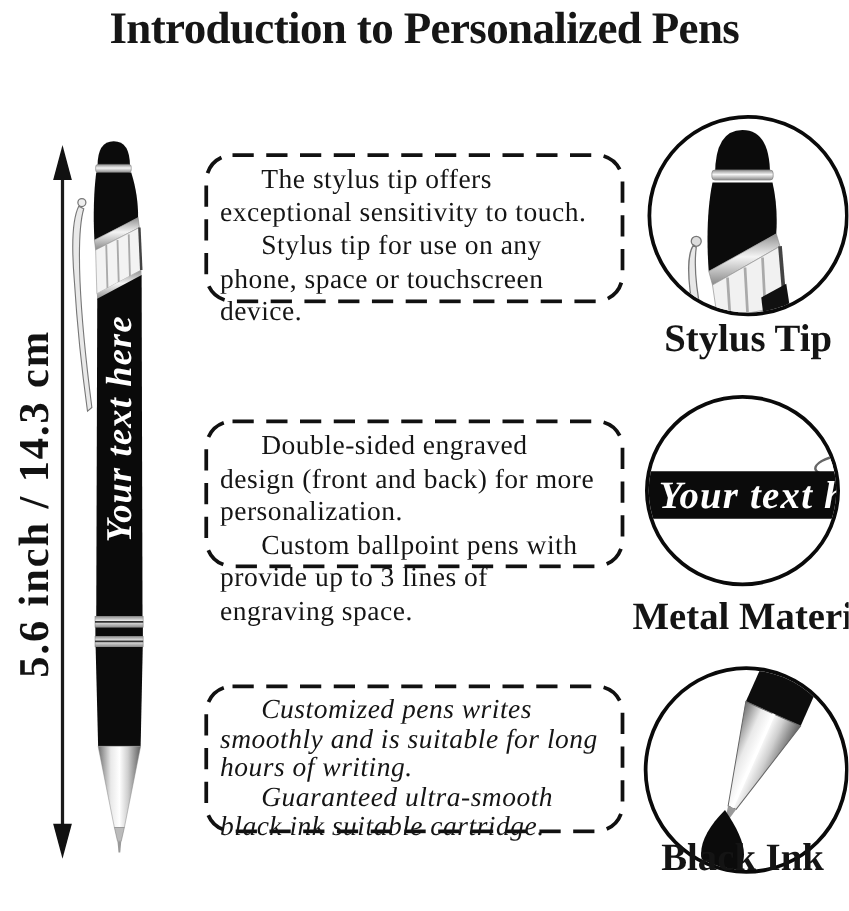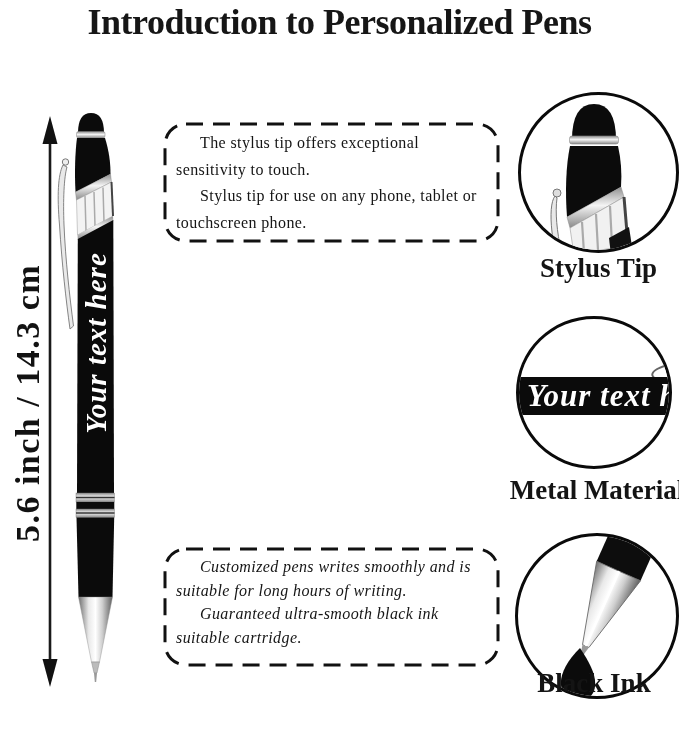--- a/index.html
+++ b/index.html
@@ -22,21 +22,21 @@
   .engraving{
     position:absolute;left:-32px;top:326px;width:256px;height:34px;line-height:34px;
     text-align:center;transform:rotate(-90deg);z-index:2;color:#fff;
     font-style:italic;font-weight:bold;font-size:29px;letter-spacing:1px;white-space:nowrap;
   }
   
   .callout{position:absolute;left:163px;width:337px;height:120px;box-sizing:border-box;padding-top:8px;}
   .callout .dash{position:absolute;left:0;top:0;}
   .callout p{
     position:relative;margin:0;padding:0 13px;text-indent:1.5em;
-    font-size:16px;line-height:26.5px;letter-spacing:0.4px;color:#151515;
+    font-size:22px;line-height:26.5px;letter-spacing:0.4px;color:#151515;
   }
   .callout-1{top:122px;height:121px;}
   .callout-2{top:335px;}
   .callout-3{top:547px;}
   .callout-3 p{line-height:23.6px;font-style:italic;}
   
   .circle{
     position:absolute;box-sizing:border-box;border:3px solid #0a0a0a;border-radius:50%;
     overflow:hidden;background:#fff;
   }
@@ -46,21 +46,21 @@
   .band{
     position:absolute;left:-6px;right:-6px;top:58px;height:38px;background:#0b0b0b;
     color:#fff;font-style:italic;font-weight:bold;font-size:31px;line-height:38px;
     padding-left:14px;white-space:nowrap;overflow:hidden;letter-spacing:1px;
   }
   .clip-sliver{
     position:absolute;left:132px;top:44px;width:40px;height:13px;background:#fff;
     border:2px solid #666;border-radius:50%;transform:rotate(-10deg);
   }
   .detail-label{
-    position:absolute;text-align:center;font-size:27px;font-weight:bold;
+    position:absolute;text-align:center;font-size:31px;font-weight:bold;
     white-space:nowrap;color:#141414;
   }
   .l1{left:518px;width:161px;top:253px;}
   .l2{left:506px;width:182px;top:475px;}
   .l3{left:509px;width:170px;top:668px;}
 </style>
 </head>
 <body>
 
 <div class="page">
@@ -121,23 +121,30 @@
     <path d="M8,60 C3,70 2,90 4.5,120 C7,160 11,195 15,224 L18.5,221 C14.5,190 10.5,155 9,120 C8,95 9,72 12,62 Z" fill="#e9e9e9" stroke="#777" stroke-width="0.9"></path>
   </svg>
 
   <div class="engraving">Your text here</div>
 
   <div class="callout callout-1">
     <svg class="dash" width="337" height="121">
       <rect x="2" y="2" width="333" height="117" rx="21" fill="none" stroke="#111" stroke-width="3" stroke-dasharray="17 10"></rect>
     </svg>
     <p>The stylus tip offers exceptional sensitivity to touch.</p>
-    <p>Stylus tip for use on any phone, tablet or touchscreen phone.</p>
-  </div>
-
+    <p>Stylus tip for use on any phone, space or touchscreen device.</p>
+  </div>
+
+  <div class="callout callout-2">
+    <svg class="dash" width="337" height="120">
+      <rect x="2" y="2" width="333" height="116" rx="21" fill="none" stroke="#111" stroke-width="3" stroke-dasharray="17 10"></rect>
+    </svg>
+    <p>Double-sided engraved design (front and back) for more personalization.</p>
+    <p>Custom ballpoint pens with provide up to 3 lines of engraving space.</p>
+  </div>
 
   <div class="callout callout-3">
     <svg class="dash" width="337" height="120">
       <rect x="2" y="2" width="333" height="116" rx="21" fill="none" stroke="#111" stroke-width="3" stroke-dasharray="17 10"></rect>
     </svg>
     <p>Customized pens writes smoothly and is suitable for long hours of writing.</p>
     <p>Guaranteed ultra-smooth black ink suitable cartridge.</p>
   </div>
 
   <div class="circle c1">

